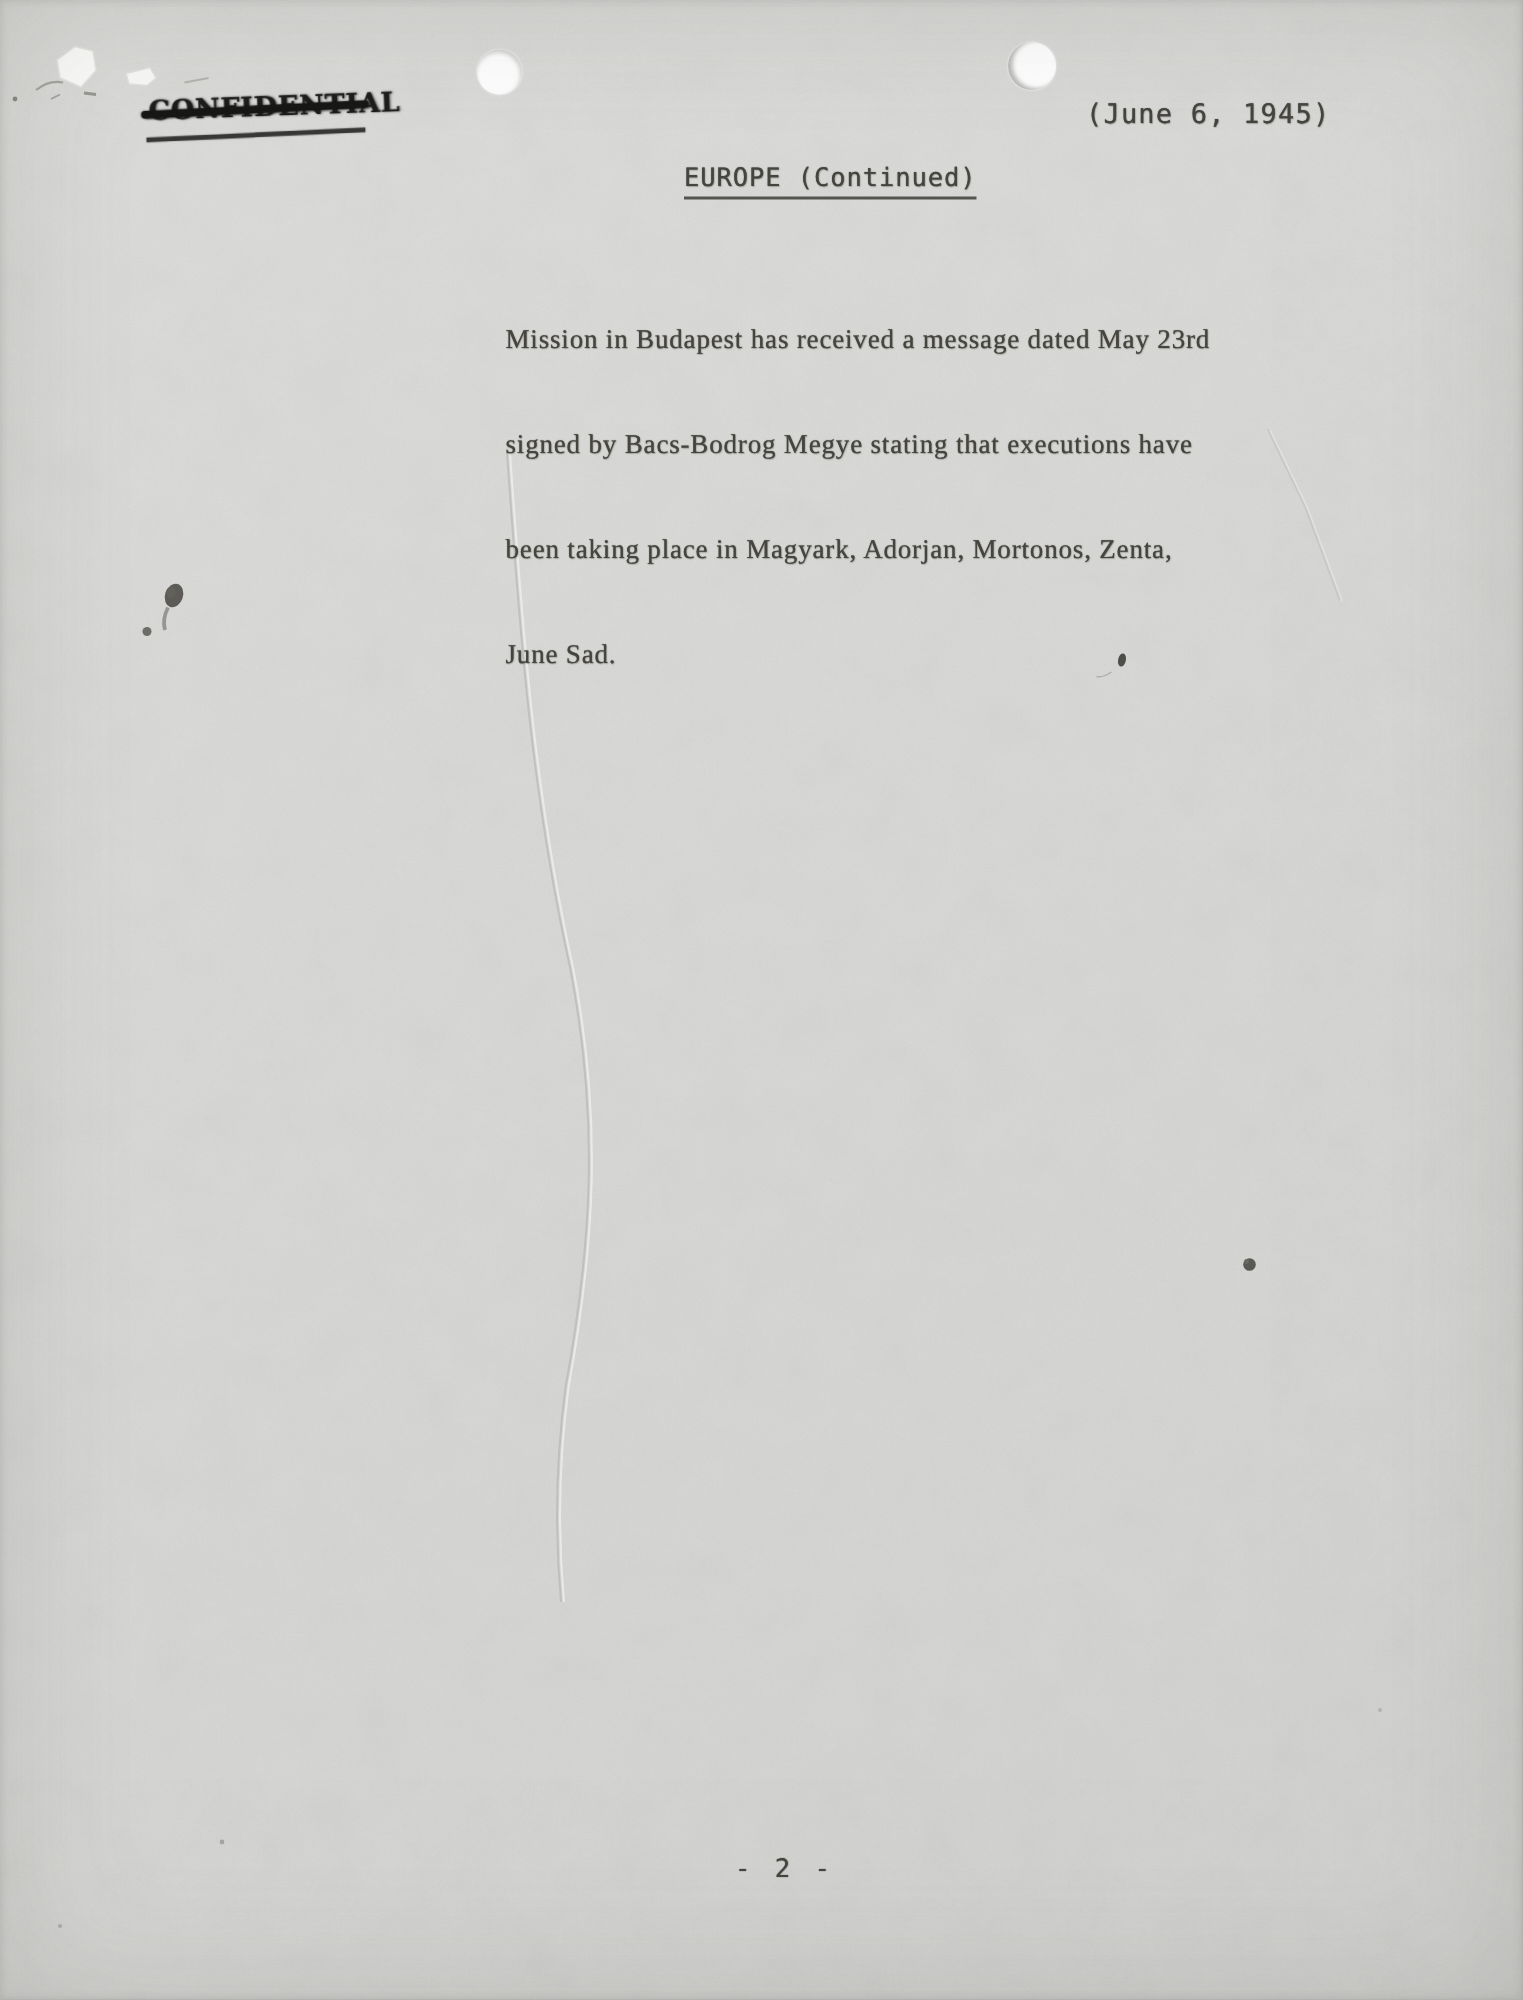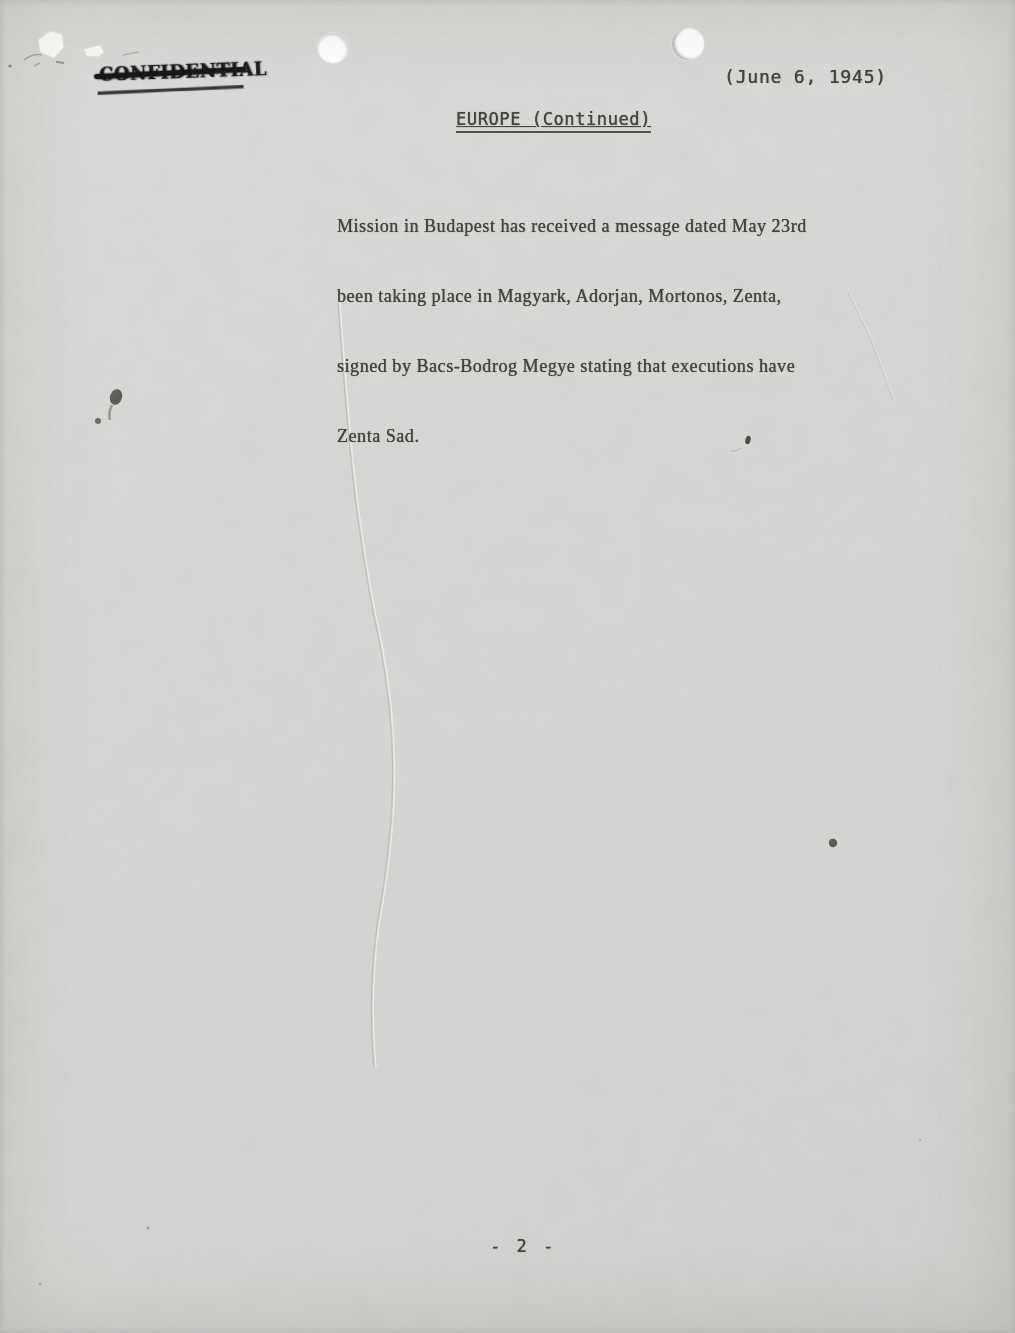--- a/index.html
+++ b/index.html
@@ -90,21 +90,20 @@
     position: absolute;
     left: 456px; top: 109px;
     font-size: 17px;
     letter-spacing: 0.6px;
     z-index: 3;
   }
   .heading-text {
     display: inline-block;
     padding-bottom: 2px;
     border-bottom: 2px solid rgba(62,61,55,0.85);
-    text-decoration: underline;
   }
   .body-text {
     position: absolute;
     left: 337px; top: 168px;
     z-index: 3;
     font-size: 18px;
     letter-spacing: 0.55px;
     line-height: 23.4px;
     white-space: pre;
     font-family: Liberation Serif, serif;
@@ -182,20 +181,20 @@
   </div>
 
   <div class="date-line ink">(June 6, 1945)</div>
 
   <div class="heading ink">
     <span class="heading-text">EUROPE (Continued)</span>
   </div>
 
   <div class="body-text ink">
     <div>Mission in Budapest has received a message dated May 23rd</div>
+    <div>signed by Bacs-Bodrog Megye stating that executions have</div>
     <div>been taking place in Magyark, Adorjan, Mortonos, Zenta,</div>
-    <div>signed by Bacs-Bodrog Megye stating that executions have</div>
-    <div>Zenta Sad.</div>
+    <div>June Sad.</div>
   </div>
 
   <div class="page-number ink">- 2 -</div>
 
 </div>
 
 </body></html>

